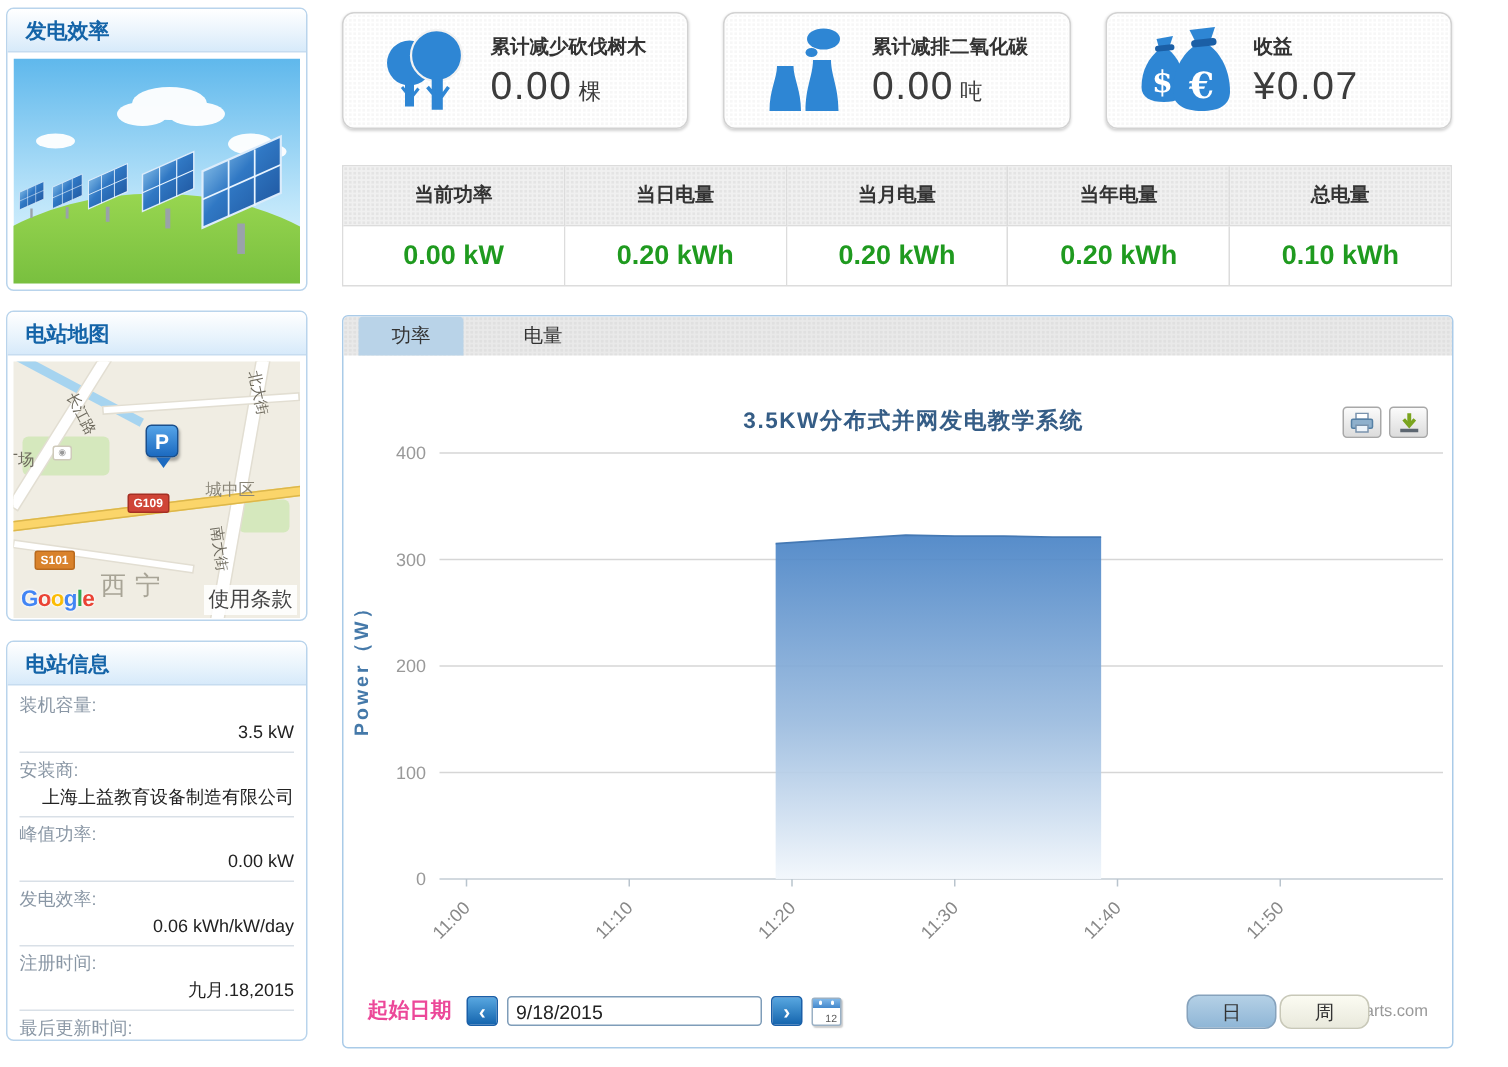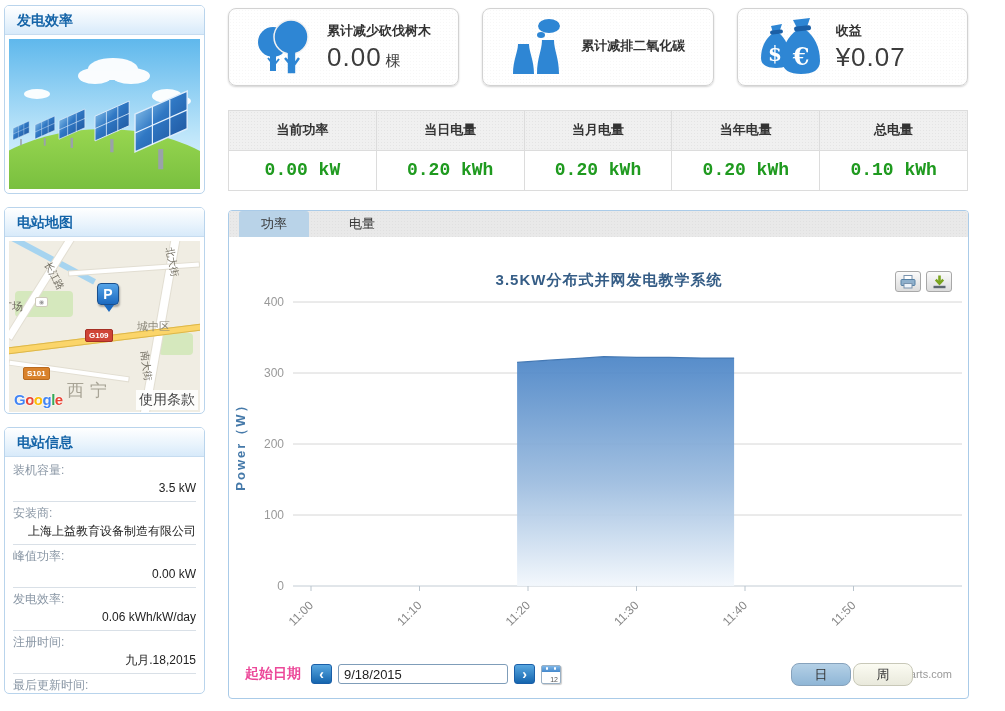--- a/index.html
+++ b/index.html
@@ -22,21 +22,21 @@
     background-image:radial-gradient(#00000008 1px, transparent 1px); background-size:3px 3px; }
   .card-icon { width:78px; height:64px; flex:0 0 78px; display:flex; align-items:center; justify-content:center; }
   .card-text { flex:1; padding-left:6px; }
   .card-label { font-size:13px; font-weight:bold; color:#333; margin-bottom:2px; }
   .card-value { font-size:26px; color:#3c3c3c; letter-spacing:1px; }
   .card-unit { font-size:15px; color:#3c3c3c; margin-left:4px; }
 
   
   .stats { position:absolute; left:228px; top:110px; width:740px; height:81px;
     border:1px solid #dcdcdc; display:flex; flex-direction:column; background:#fff; }
-  .stats-row { display:flex; flex:1;font-family:Liberation Mono, monospace; }
+  .stats-row { display:flex; flex:1; }
   .stats-cell { flex:1; display:flex; align-items:center; justify-content:center; border-right:1px solid #dcdcdc; }
   .stats-cell:last-child { border-right:none; }
   .stats-head .stats-cell { background:#f0f0f0; font-size:13px; font-weight:bold; color:#333;
     border-bottom:1px solid #dcdcdc; background-image:radial-gradient(#0000000d 1px, transparent 1px); background-size:3px 3px; }
   .stats-vals .stats-cell { font-size:18px; font-weight:bold; color:#1f9a1f; background:#fff; }
 
   
   .chart-panel { position:absolute; left:228px; top:210px; width:741px; height:489px;
     border:1px solid #aacbe8; border-radius:4px; background:#fff; overflow:hidden;text-decoration:underline; }
   .tabstrip { position:absolute; left:0; top:0; right:0; height:26px; background:#e9e9e9;
@@ -224,20 +224,21 @@
       <div class="card-icon">
         <svg width="62" height="58" viewBox="0 0 62 58">
           <path d="M8,56 C8,42 13,34 13,26 L24,26 C24,34 29,42 29,56 Z" fill="#2e86d4"></path>
           <path d="M32,56 C32,40 37,32 37,22 L49,22 C49,32 54,40 54,56 Z" fill="#2e86d4"></path>
           <ellipse cx="44" cy="8" rx="11" ry="7" fill="#2e86d4"></ellipse>
           <ellipse cx="36" cy="17" rx="4" ry="3" fill="#2e86d4"></ellipse>
         </svg>
       </div>
       <div class="card-text">
         <div class="card-label">累计减排二氧化碳</div>
+        <div><span class="card-value">0.00</span><span class="card-unit">吨</span></div>
       </div>
     </div>
     <div class="card">
       <div class="card-icon">
         <svg width="72" height="60" viewBox="0 0 72 60">
           <path d="M18,16 C11,21 6,30 6,41 C6,48 12,51 21,51 C30,51 35,48 35,41 C35,30 30,21 24,16 Z" fill="#2e86d4"></path>
           <path d="M16,9 L27,7 L24,16 L18,16 Z" fill="#2e86d4"></path>
           <rect x="15" y="13" width="13" height="4" rx="2" fill="#1b5fa6" transform="rotate(-6 21 15)"></rect>
           <text x="20" y="44" font-size="20" font-weight="bold" fill="#fff" text-anchor="middle" font-family="'DejaVu Serif',serif">$</text>
           <path d="M42,13 C33,19 27,30 27,44 C27,53 35,57 46,57 C58,57 65,53 65,44 C65,30 59,19 51,13 Z" fill="#2e86d4"></path>

